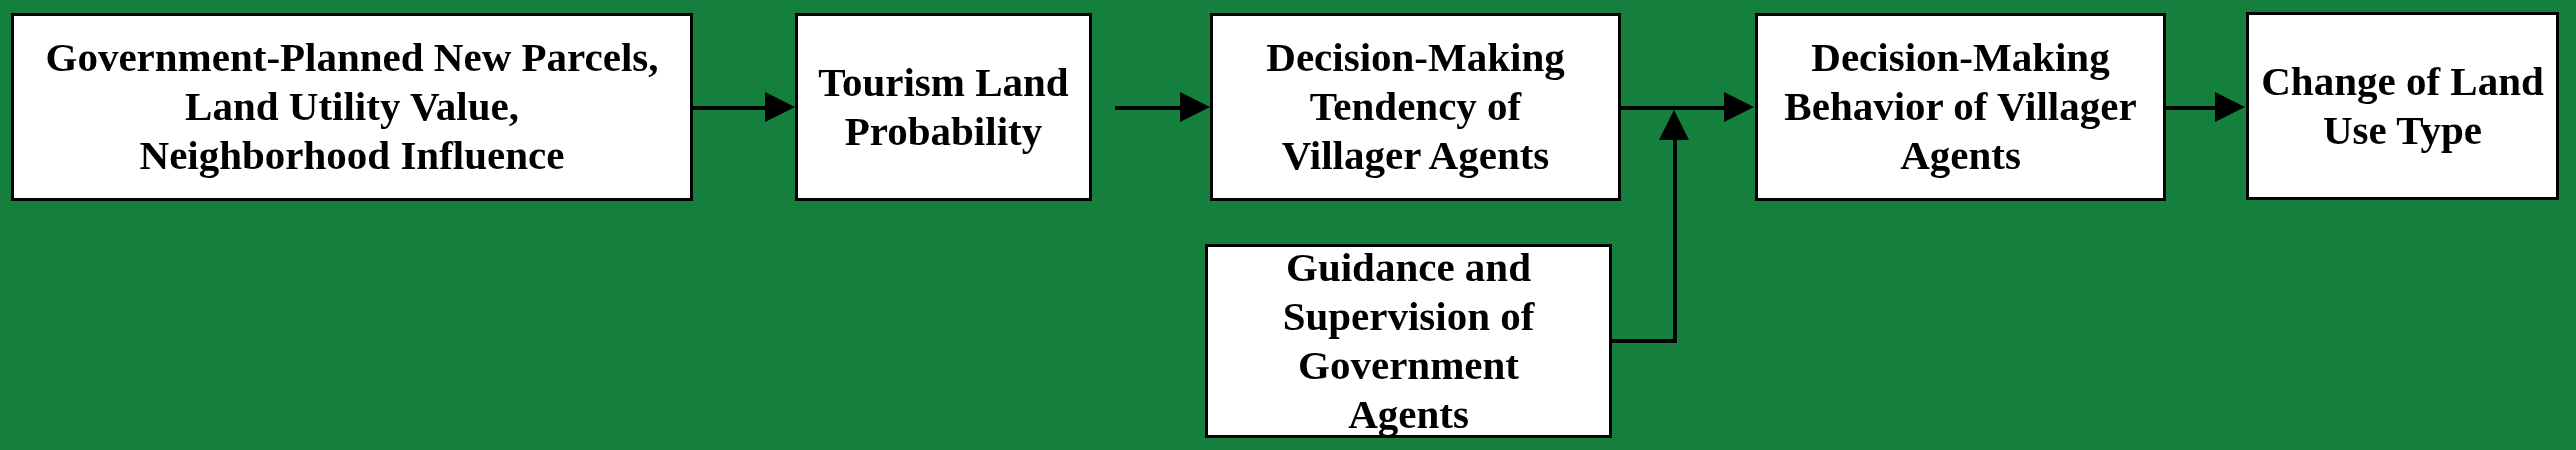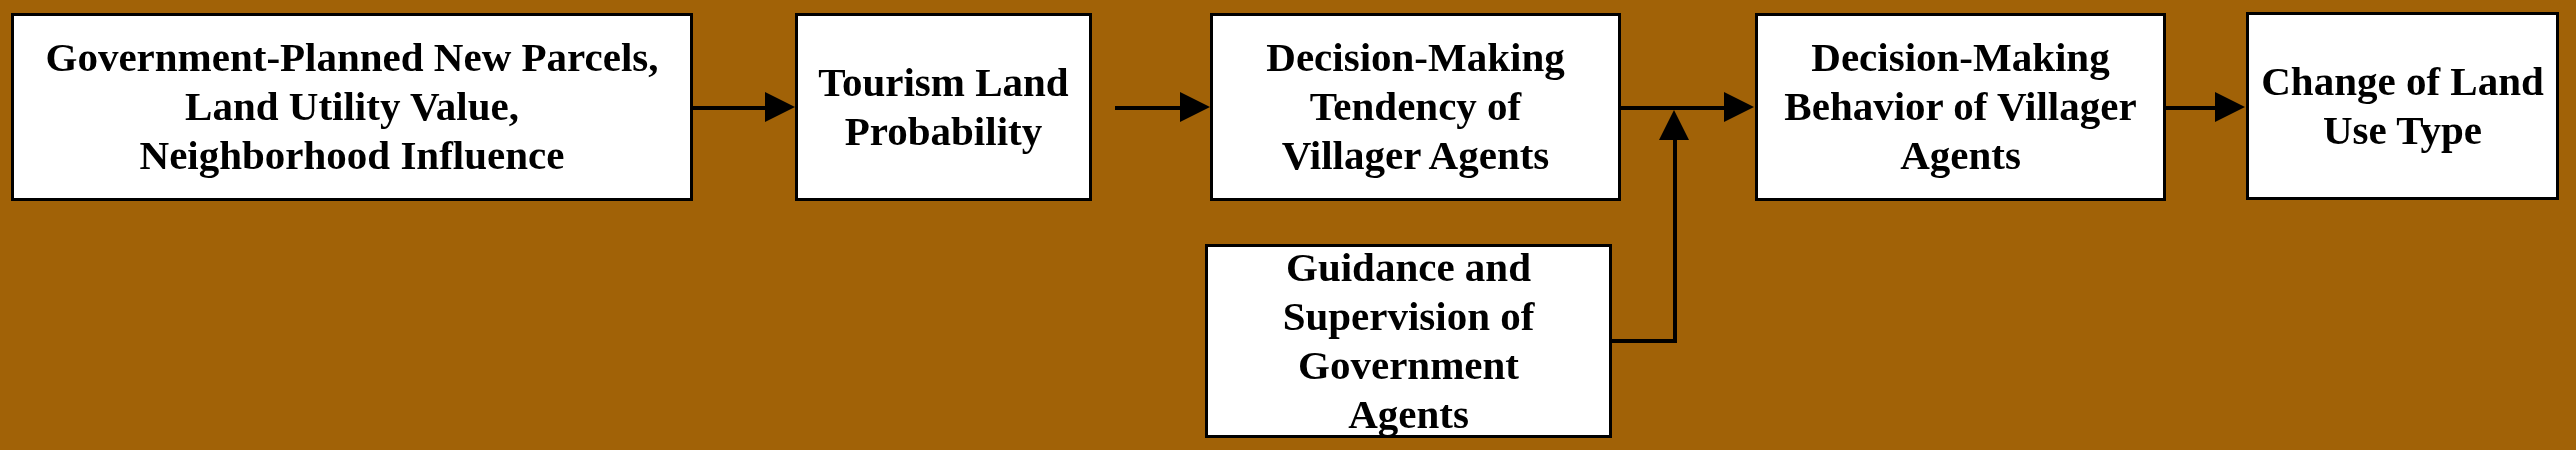--- a/index.html
+++ b/index.html
@@ -1,21 +1,21 @@
 <!DOCTYPE html>
 <html style="font-size:12.5px"><head>
 <meta charset="utf-8">
 <style>
   * { margin: 0; padding: 0; box-sizing: border-box; }
   html, body { background: #ffffff; }
   .canvas {
     position: relative;
     width: 2576px;
     height: 450px;
-    background: #a16207;
+    background: #15803d;
     font-family: "Liberation Serif", "DejaVu Serif", serif;
     color: #000000;
     overflow: hidden;
   }
   .node {
     position: absolute;
     border: 3.9px solid #000000;
     background: #ffffff;
     display: flex;
     align-items: center;

